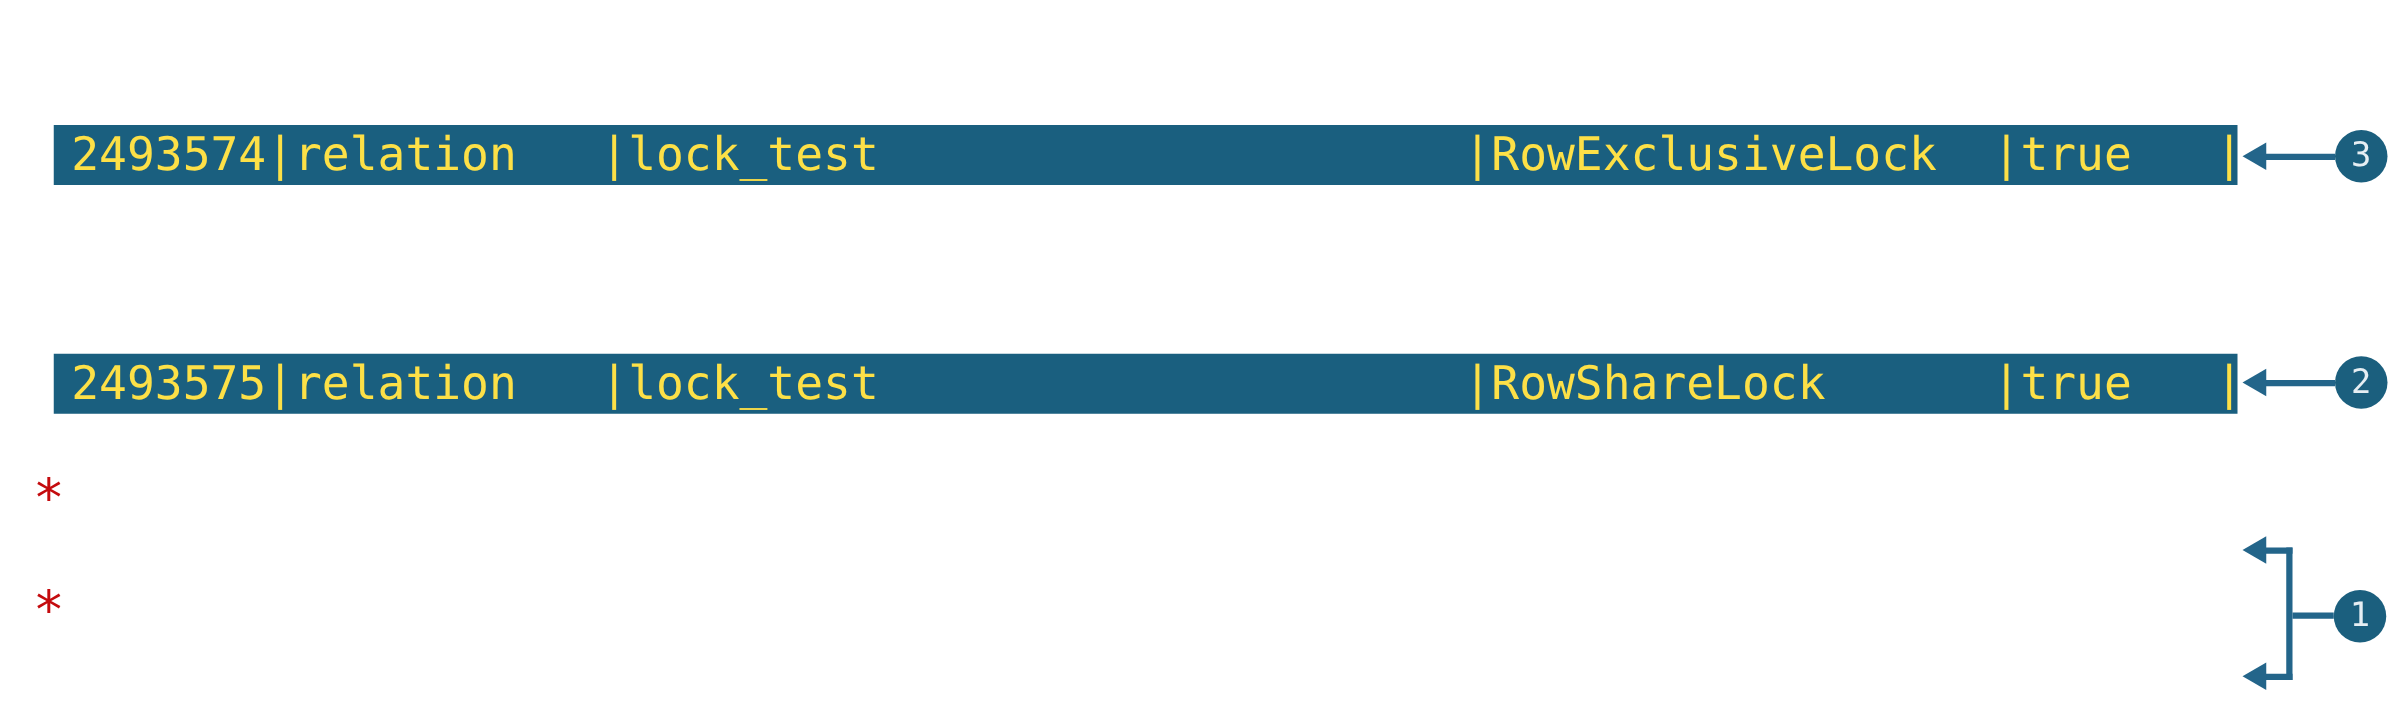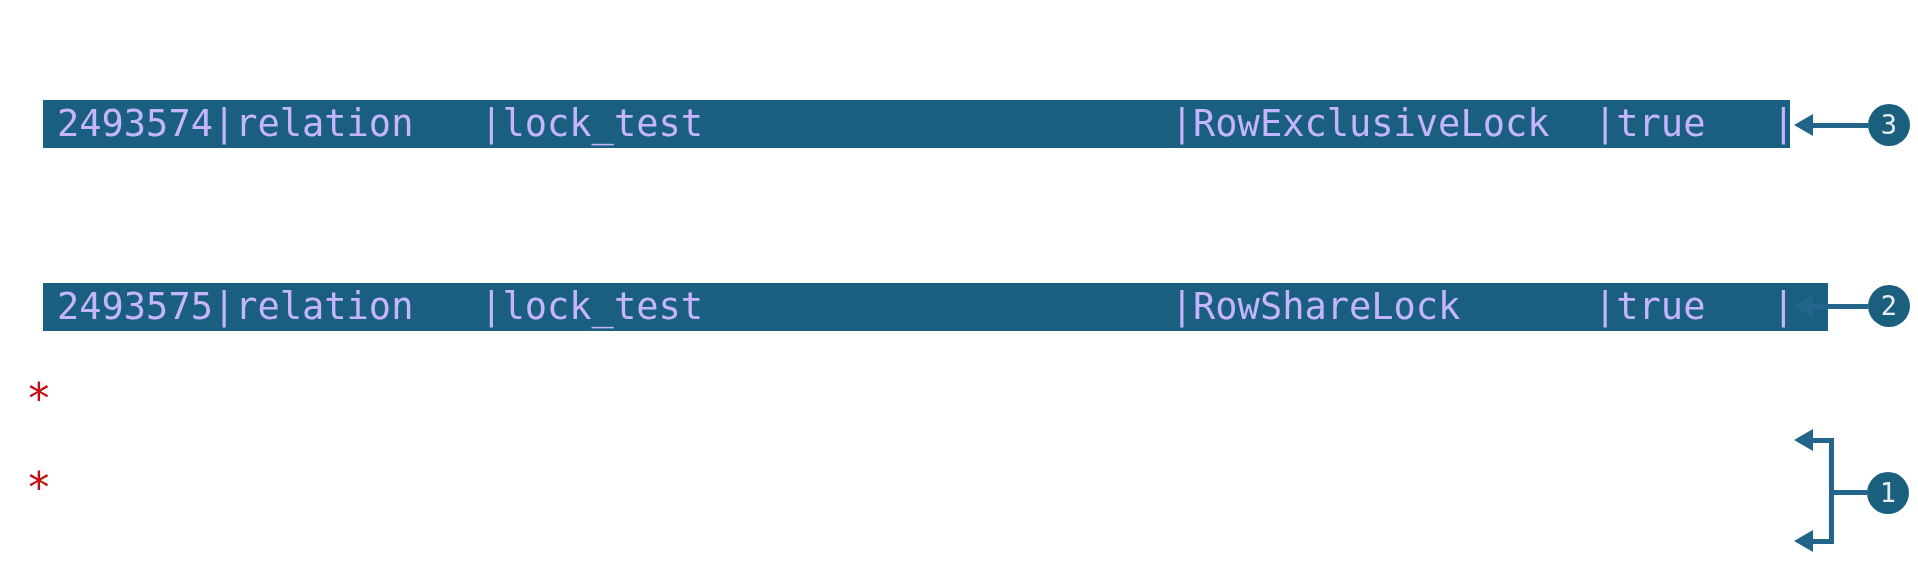--- a/index.html
+++ b/index.html
@@ -22,26 +22,26 @@
     height: 48px;
     background: #1A5F7F;
   }
   .term-row .row-text {
     position: absolute;
     left: 14px;
     top: 0;
     height: 48px;
     line-height: 48px;
     font-size: 37px;
-    color: #c4b5fd;
+    color: #fde047;
     white-space: pre;
     letter-spacing: 0;
   }
   #row-1 { top: 100px; }
-  #row-2 { top: 283px; padding-left: 38px; }
+  #row-2 { top: 283px; }
 
   .asterisk {
     position: absolute;
     left: 24px;
     width: 30px;
     font-size: 42px;
     line-height: 42px;
     color: #C40B0E;
     text-align: center;
     white-space: pre;

